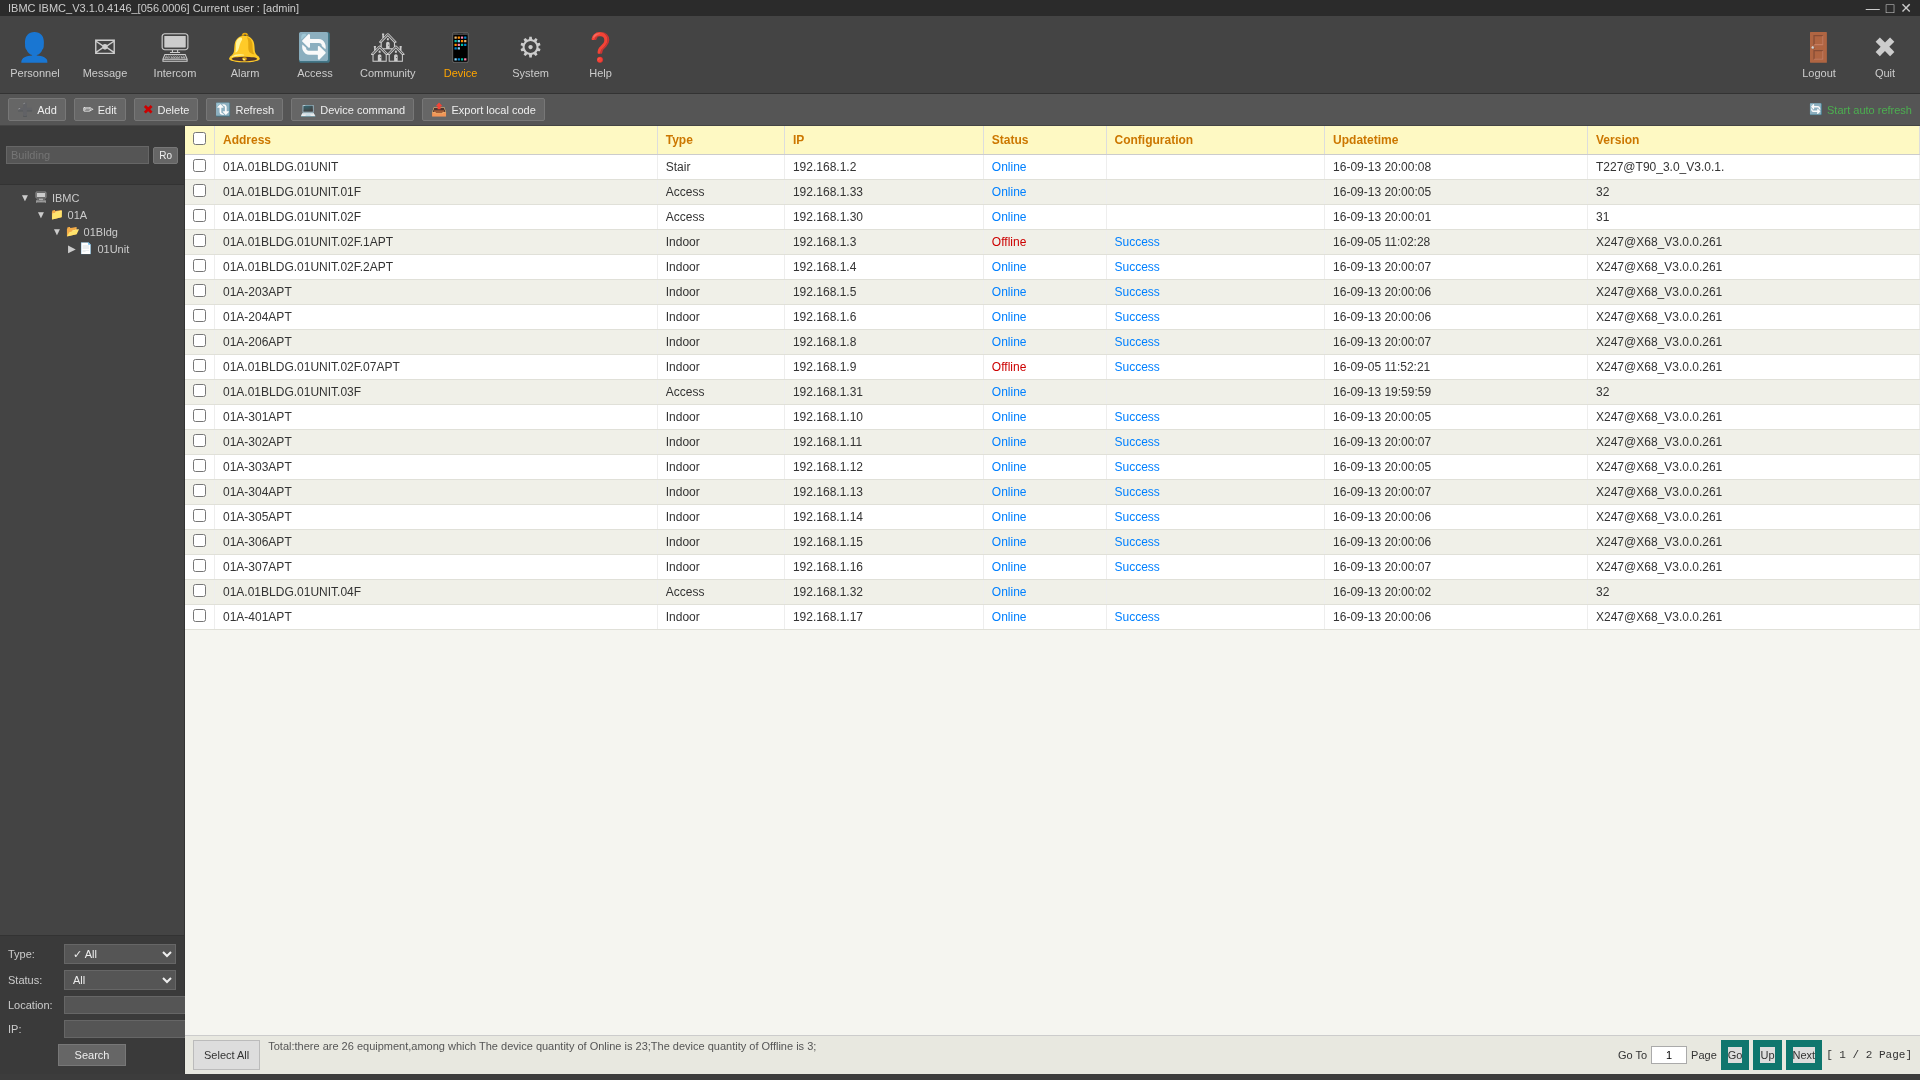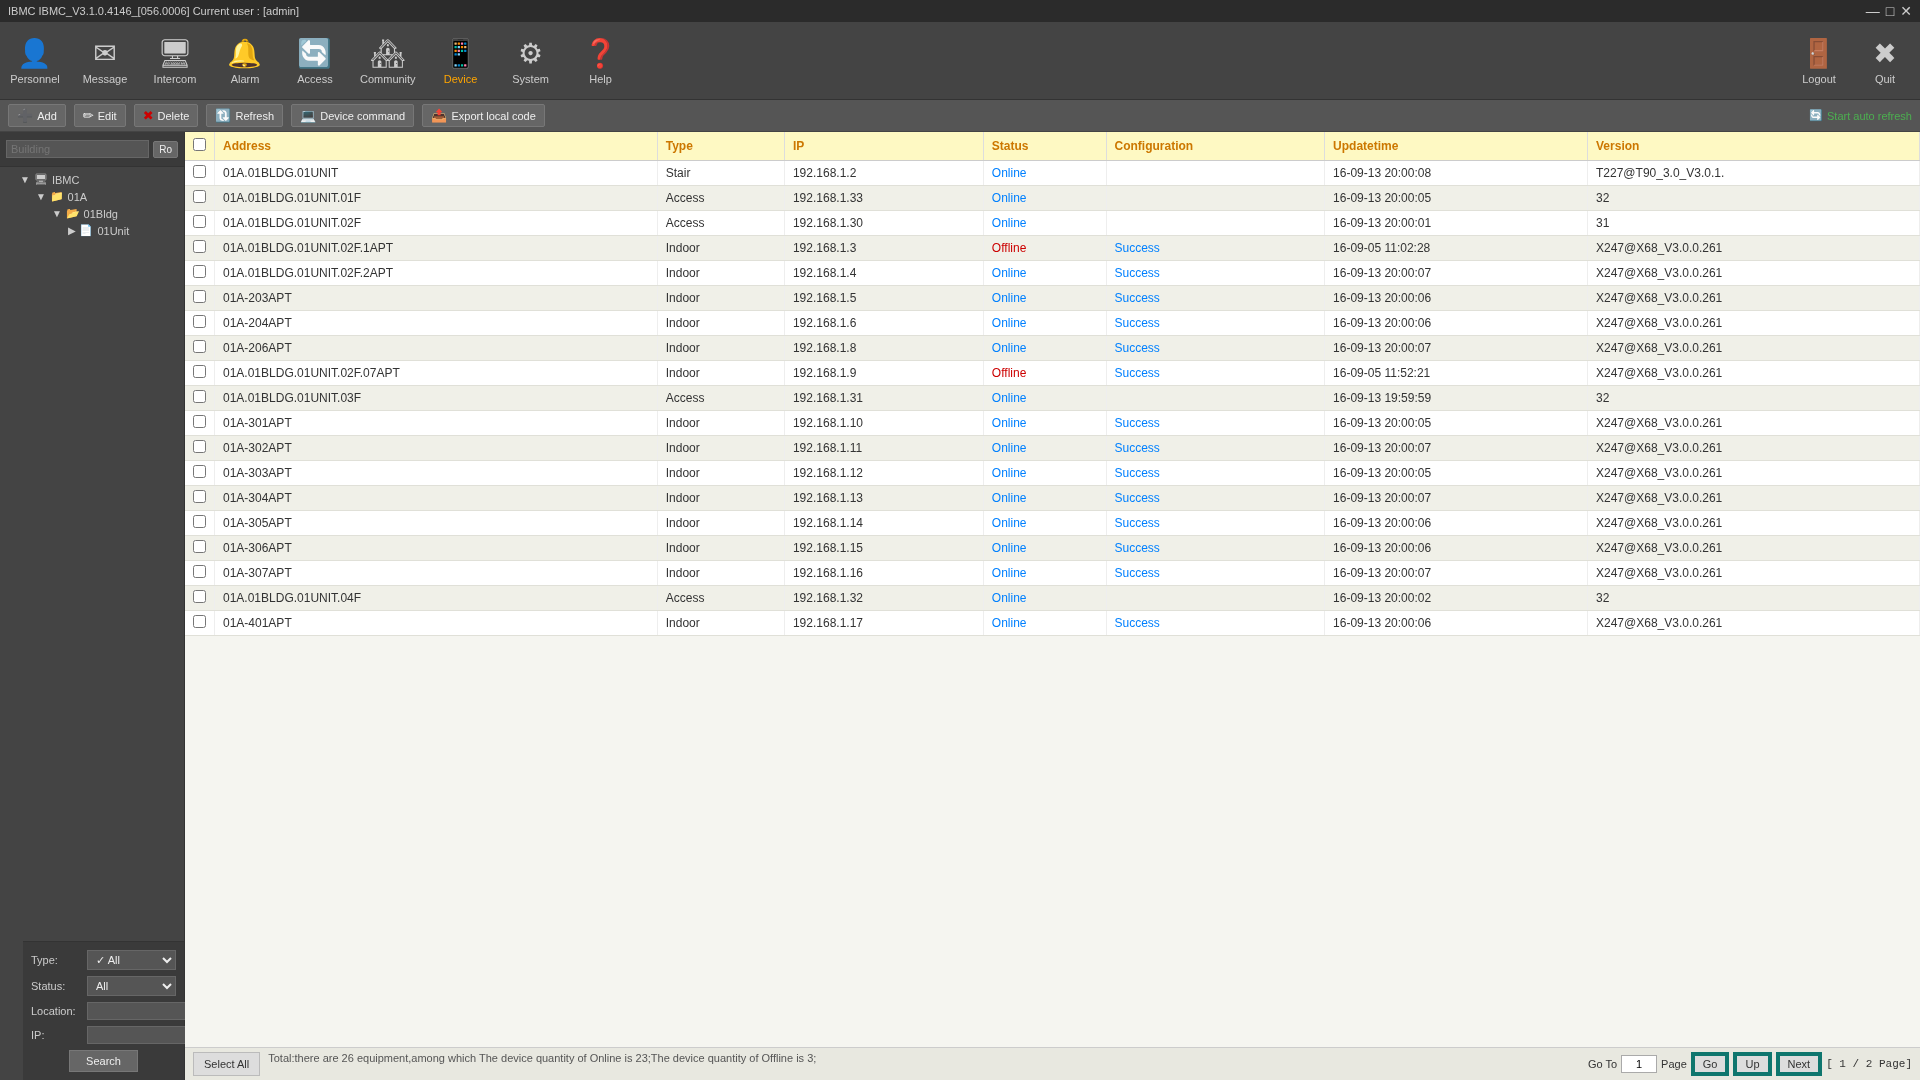--- a/index.html
+++ b/index.html
@@ -1,21 +1,21 @@
 <!DOCTYPE html>
 <html><head>
   <meta charset="utf-8">
   <style>
     * { box-sizing: border-box; margin: 0; padding: 0; }
     body { font-family: Arial, sans-serif; font-size: 12px; background: #3c3c3c; color: #ccc; width: 1920px; height: 1080px; overflow: hidden; }
 
     
     #titlebar {
       background: #2b2b2b;
-      height: 22px;
+      height: 16px;
       display: flex;
       align-items: center;
       justify-content: space-between;
       padding: 0 8px;
       color: #ccc;
       font-size: 11px;
     }
     #titlebar-controls { display: flex; gap: 6px; }
     #titlebar-controls span { cursor: pointer; color: #ccc; font-size: 14px; }
 
@@ -84,21 +84,21 @@
     
     #left-panel {
       width: 185px;
       background: #444;
       border-right: 1px solid #333;
       display: flex;
       flex-direction: column;
     }
     #tree-header {
       background: #3a3a3a;
-      padding: 8px 6px;
+      padding: 20px 6px;
       display: flex;
       align-items: center;
       gap: 4px;
       border-bottom: 1px solid #333;
     }
     #tree-header input {
       flex: 1;
       background: #555;
       border: 1px solid #666;
       color: #eee;
@@ -113,21 +113,20 @@
     .indent-3 { padding-left: 48px; }
 
     
     #filter-panel {
       background: #3a3a3a;
       border-top: 1px solid #333;
       padding: 8px;
       display: flex;
       flex-direction: column;
       gap: 6px;
-      margin-left: 23px;
     }
     .filter-row { display: flex; align-items: center; gap: 6px; }
     .filter-label { color: #ccc; font-size: 11px; min-width: 50px; }
     .filter-select, .filter-input {
       flex: 1;
       background: #555;
       border: 1px solid #666;
       color: #eee;
       padding: 2px 4px;
       font-size: 11px;
@@ -207,23 +206,23 @@
     .pagination input {
       width: 36px;
       background: #fff;
       border: 1px solid #aaa;
       padding: 2px 4px;
       font-size: 11px;
       text-align: center;
     }
     .page-btn {
       background: #ddd;
-      border: 4px solid #0f766e;
+      border: 7px solid #0f766e;
       color: #333;
-      padding: 2px 8px;
+      padding: 2px 0;
       cursor: pointer;
       font-size: 11px;
     }
     .page-info { font-size: 11px; color: #333; font-family: Liberation Mono, monospace; }
   </style>
 </head>
 <body>
 
 <div id="titlebar">
   <span>IBMC  IBMC_V3.1.0.4146_[056.0006]  Current user : [admin]</span>

